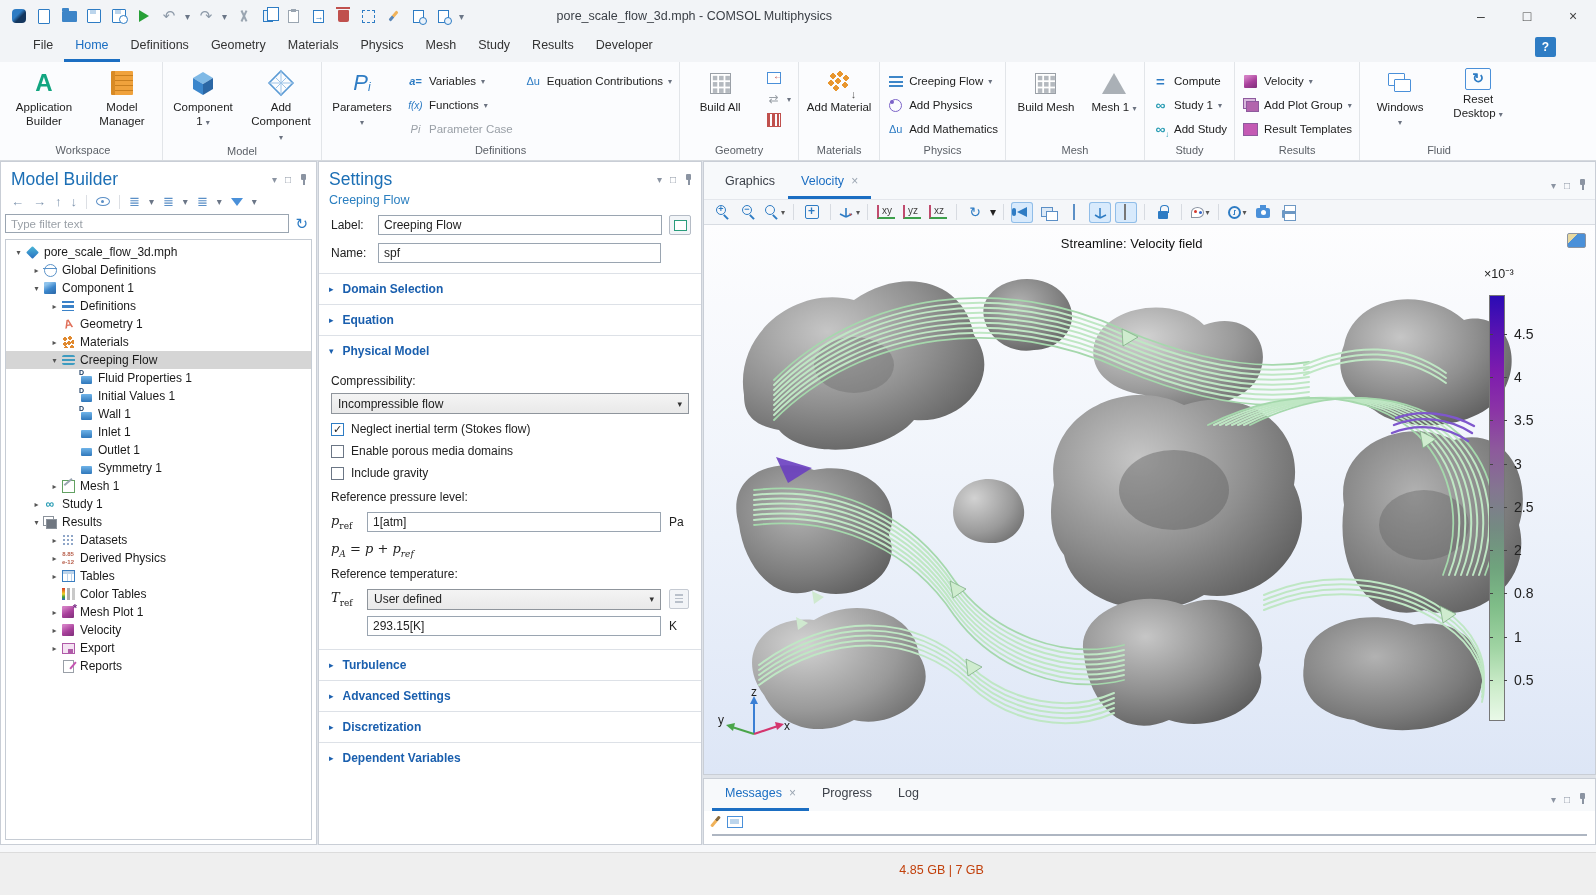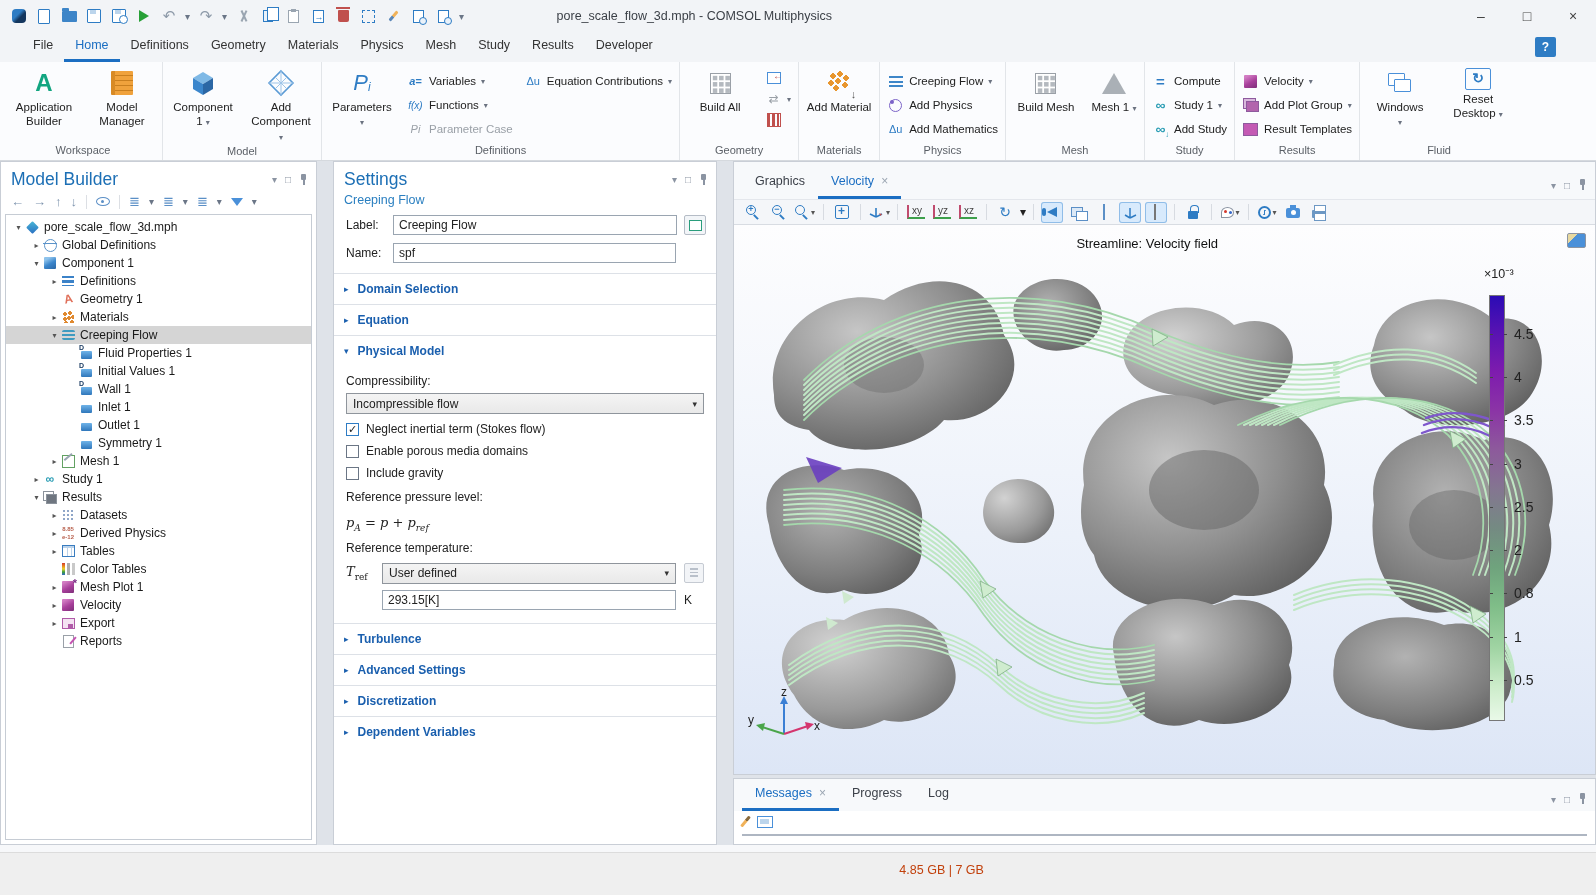--- a/index.html
+++ b/index.html
@@ -85,21 +85,21 @@
   .cube-m { width:13px; height:13px; background:linear-gradient(150deg,#d27cc3 15%,#a8409b 55%,#7e2f79); border-radius:1px; }
   .sic-addplotgroup::before { content:""; width:11px; height:9px; border:1.5px solid #8e5a9e; background:#d9b9dd; position:absolute; left:1px; top:1px; }
   .sic-addplotgroup::after { content:""; width:11px; height:9px; border:1.5px solid #8e5a9e; background:#b264ad; position:absolute; left:4px; top:4px; }
   .sic-resulttpl::before { content:""; width:13px; height:11px; border:1.5px solid #8e5a9e; background:#c45ab4; }
   .sic-geomimport::before { content:""; width:12px; height:10px; border:1.6px solid #4a90d9; background:#fff; }
   .sic-geomimport::after { content:"←"; position:absolute; right:-1px; top:0px; color:#c0504d; font-size:10px; font-weight:bold; }
   .sic-rebuild::before { content:"⇄"; color:#9aa0a7; font-size:12px; }
   .sic-redgrid::before { content:""; width:12px; height:12px; border:1.5px solid #c0504d; background:repeating-linear-gradient(90deg,#c0504d 0 2px, transparent 2px 4.5px); }
 
   
-  .main { display:flex; height:684px; gap:16px; background:#dfe3e9; }
+  .main { display:flex; height:684px; gap:1px; background:#dfe3e9; }
   .panel { background:#fff; border:1px solid #c9ced6; display:flex; flex-direction:column; }
   .p-mb { width:317px; }
   .p-set { width:384px; }
   .p-right { flex:1; display:flex; flex-direction:column; gap:3px; background:#dfe3e9; border:none; }
   .p-gfx { background:#0f172a; border:1px solid #c9ced6; height:650px; display:flex; flex-direction:column; }
   .p-msg { background:#fff; border:1px solid #c9ced6; flex:1; display:flex; flex-direction:column; }
 
   .phead { display:flex; align-items:center; padding:7px 8px 2px 10px; }
   .ptitle { color:#1c6fb5; font-size:17.5px; }
   .psub { color:#2a7fc0; font-size:12.5px; padding:1px 10px 4px; }
@@ -554,20 +554,24 @@
       <span class="tsep"></span>
       <span class="ico-listup"></span>
         <span class="q-chip">▾</span>
       <span class="ico-listup"></span>
         <span class="q-chip">▾</span>
       <span class="ico-listup"></span>
         <span class="q-chip">▾</span>
       <span class="ico-funnel"></span>
         <span class="q-chip">▾</span>
     </div>
+    <div class="mb-filter">
+      <input placeholder="Type filter text" style="">
+      <span class="mb-refresh">↻</span>
+    </div>
     <div class="tree">
       <div class="trow d0">
           <span class="exp">▾</span>
           <span class="ic ic-mph"></span>
           <span class="tlabel">pore_scale_flow_3d.mph</span>
         </div>
       <div class="trow d1">
           <span class="exp">▸</span>
           <span class="ic">
             <span class="ic-globe"></span>
@@ -747,20 +751,25 @@
             </span>
           <span>Enable porous media domains</span>
         </div>
         <div class="cbrow">
           <span class="cb">
               <span></span>
             </span>
           <span>Include gravity</span>
         </div>
         <div class="pm-label">Reference pressure level:</div>
+        <div class="fieldrow">
+          <span class="msym"><span>p</span><sub>ref</sub></span>
+          <input class="tin grow" value="1[atm]" style="">
+          <span class="unit">Pa</span>
+        </div>
         <div class="eqline"><span>p</span><sub>A</sub><span> = p + p</span><sub>ref</sub></div>
         <div class="pm-label">Reference temperature:</div>
         <div class="fieldrow">
           <span class="msym"><span>T</span><sub>ref</sub></span>
           <div class="combo" style="flex:1">
             <span class="cval">User defined</span>
             <span class="carr">▾</span>
           </div>
           <span class="mini-btn"></span>
         </div>

